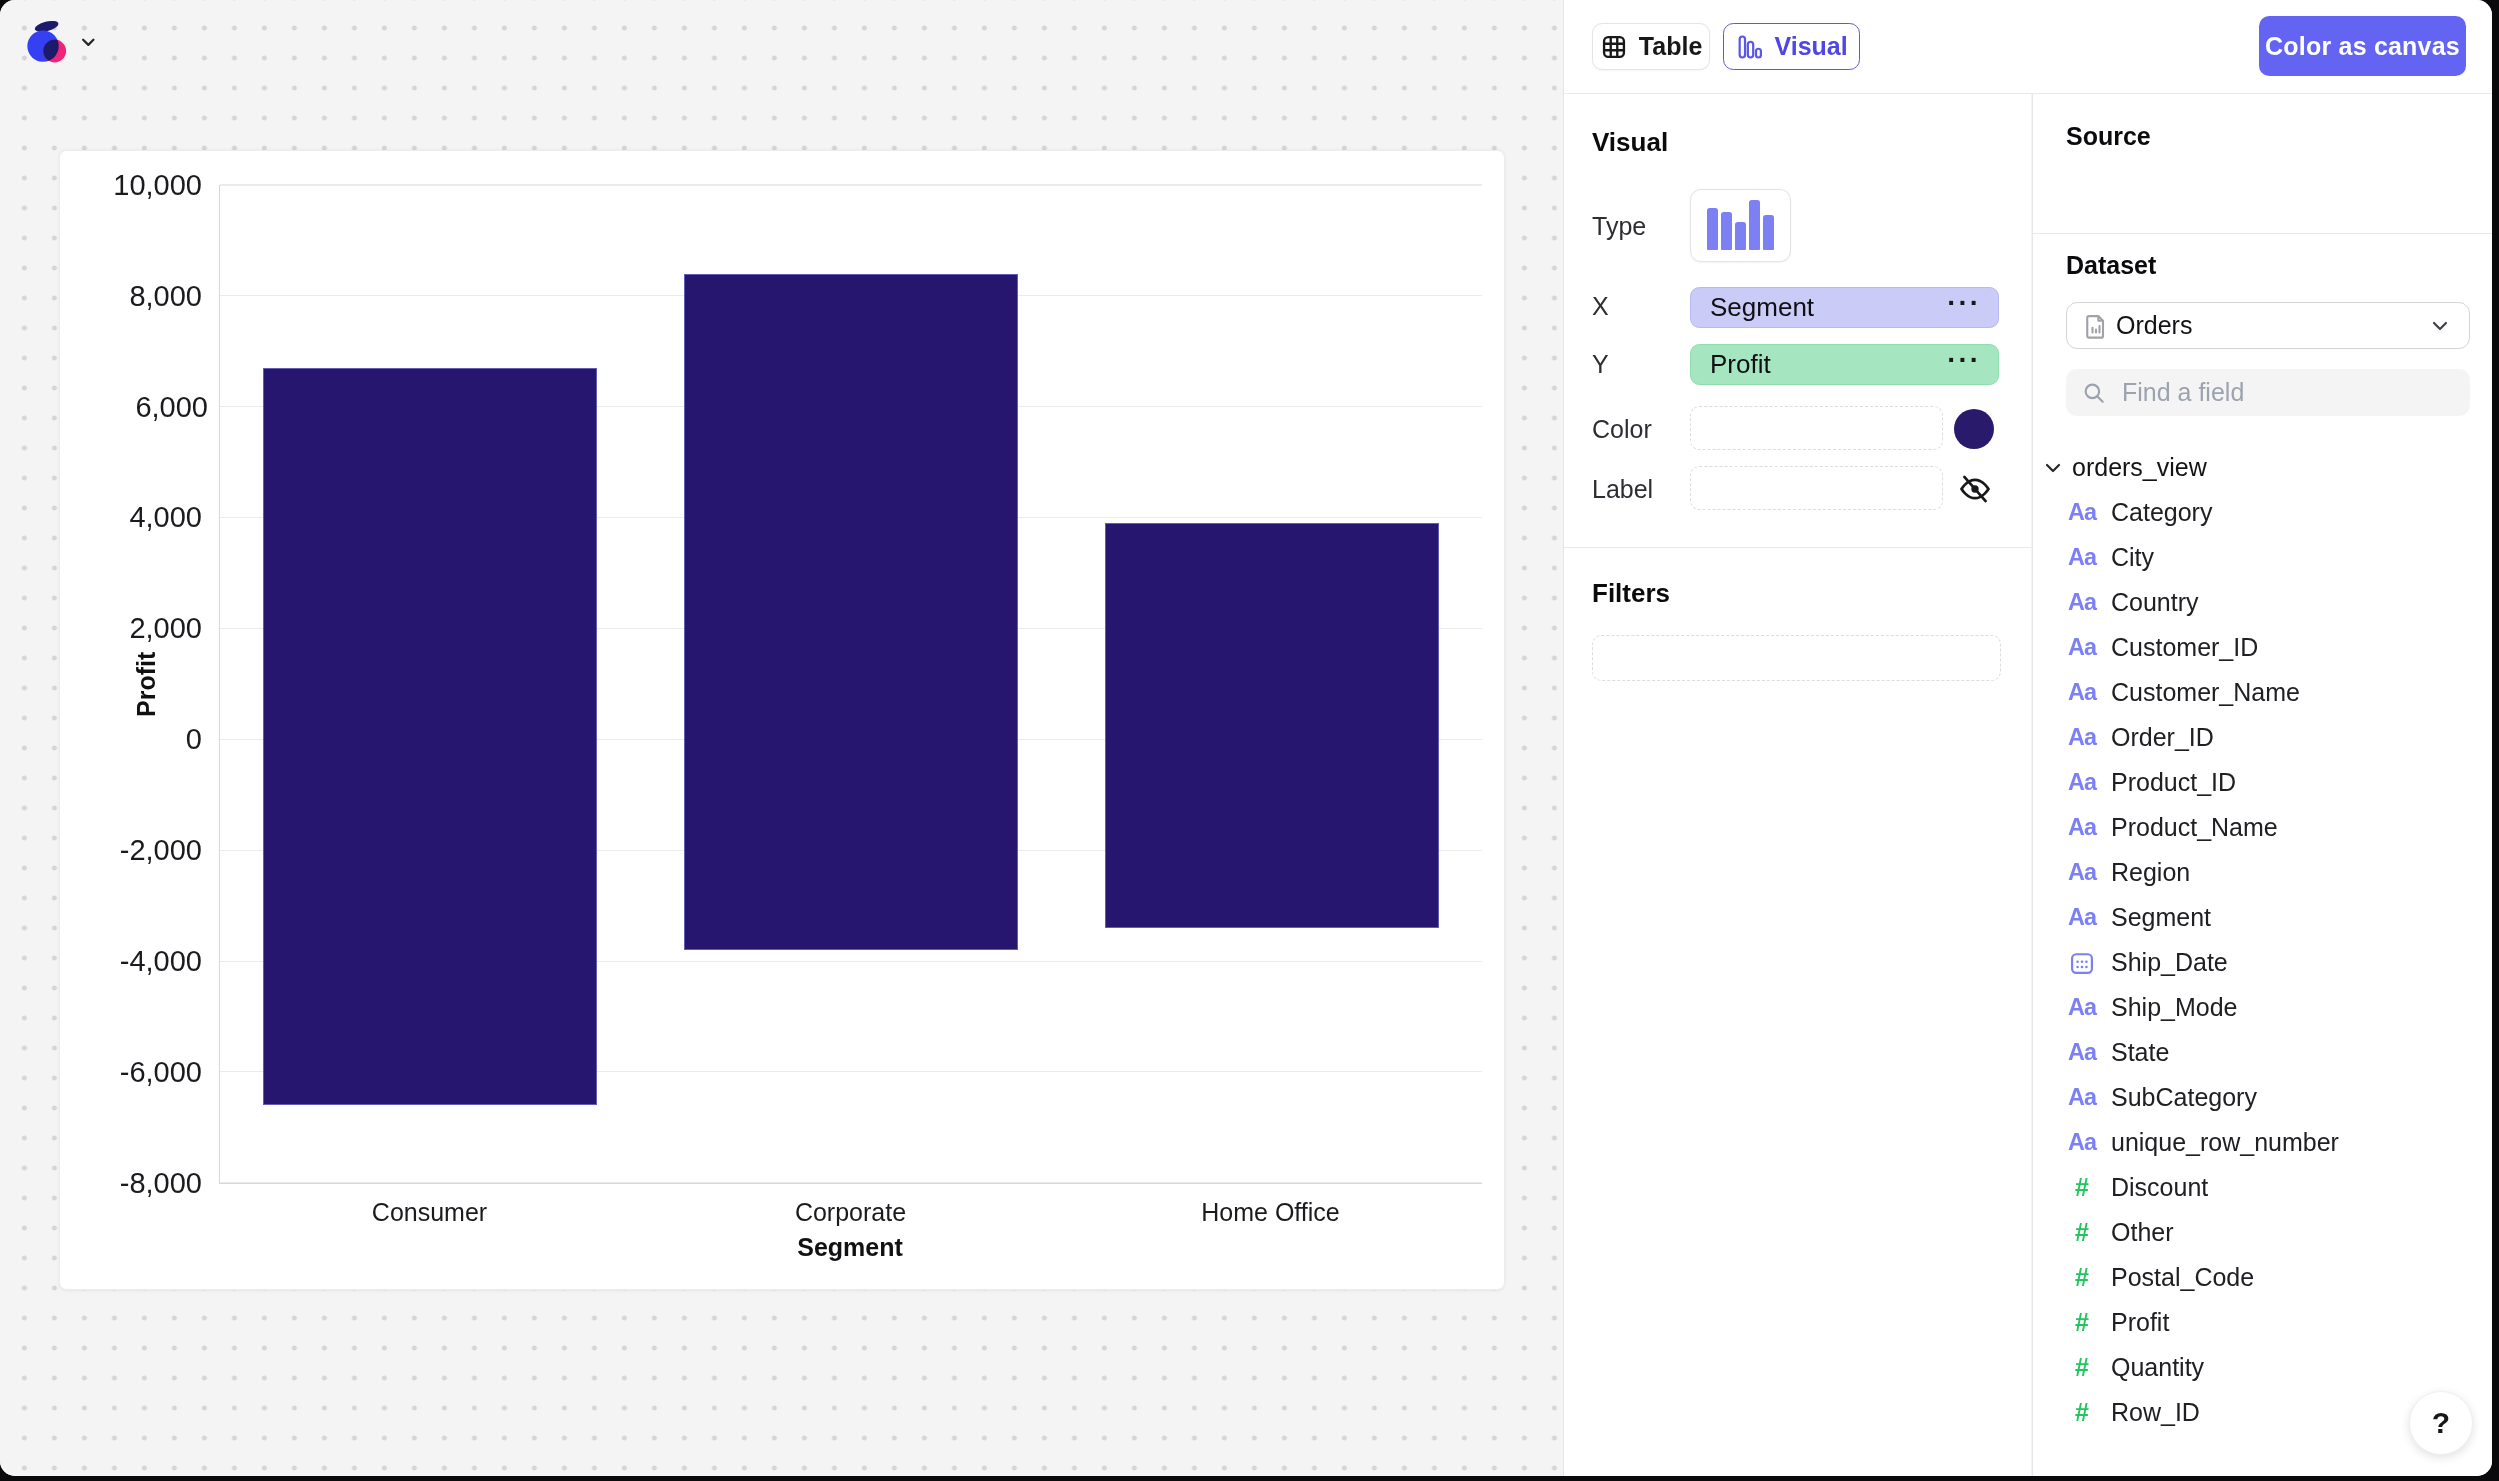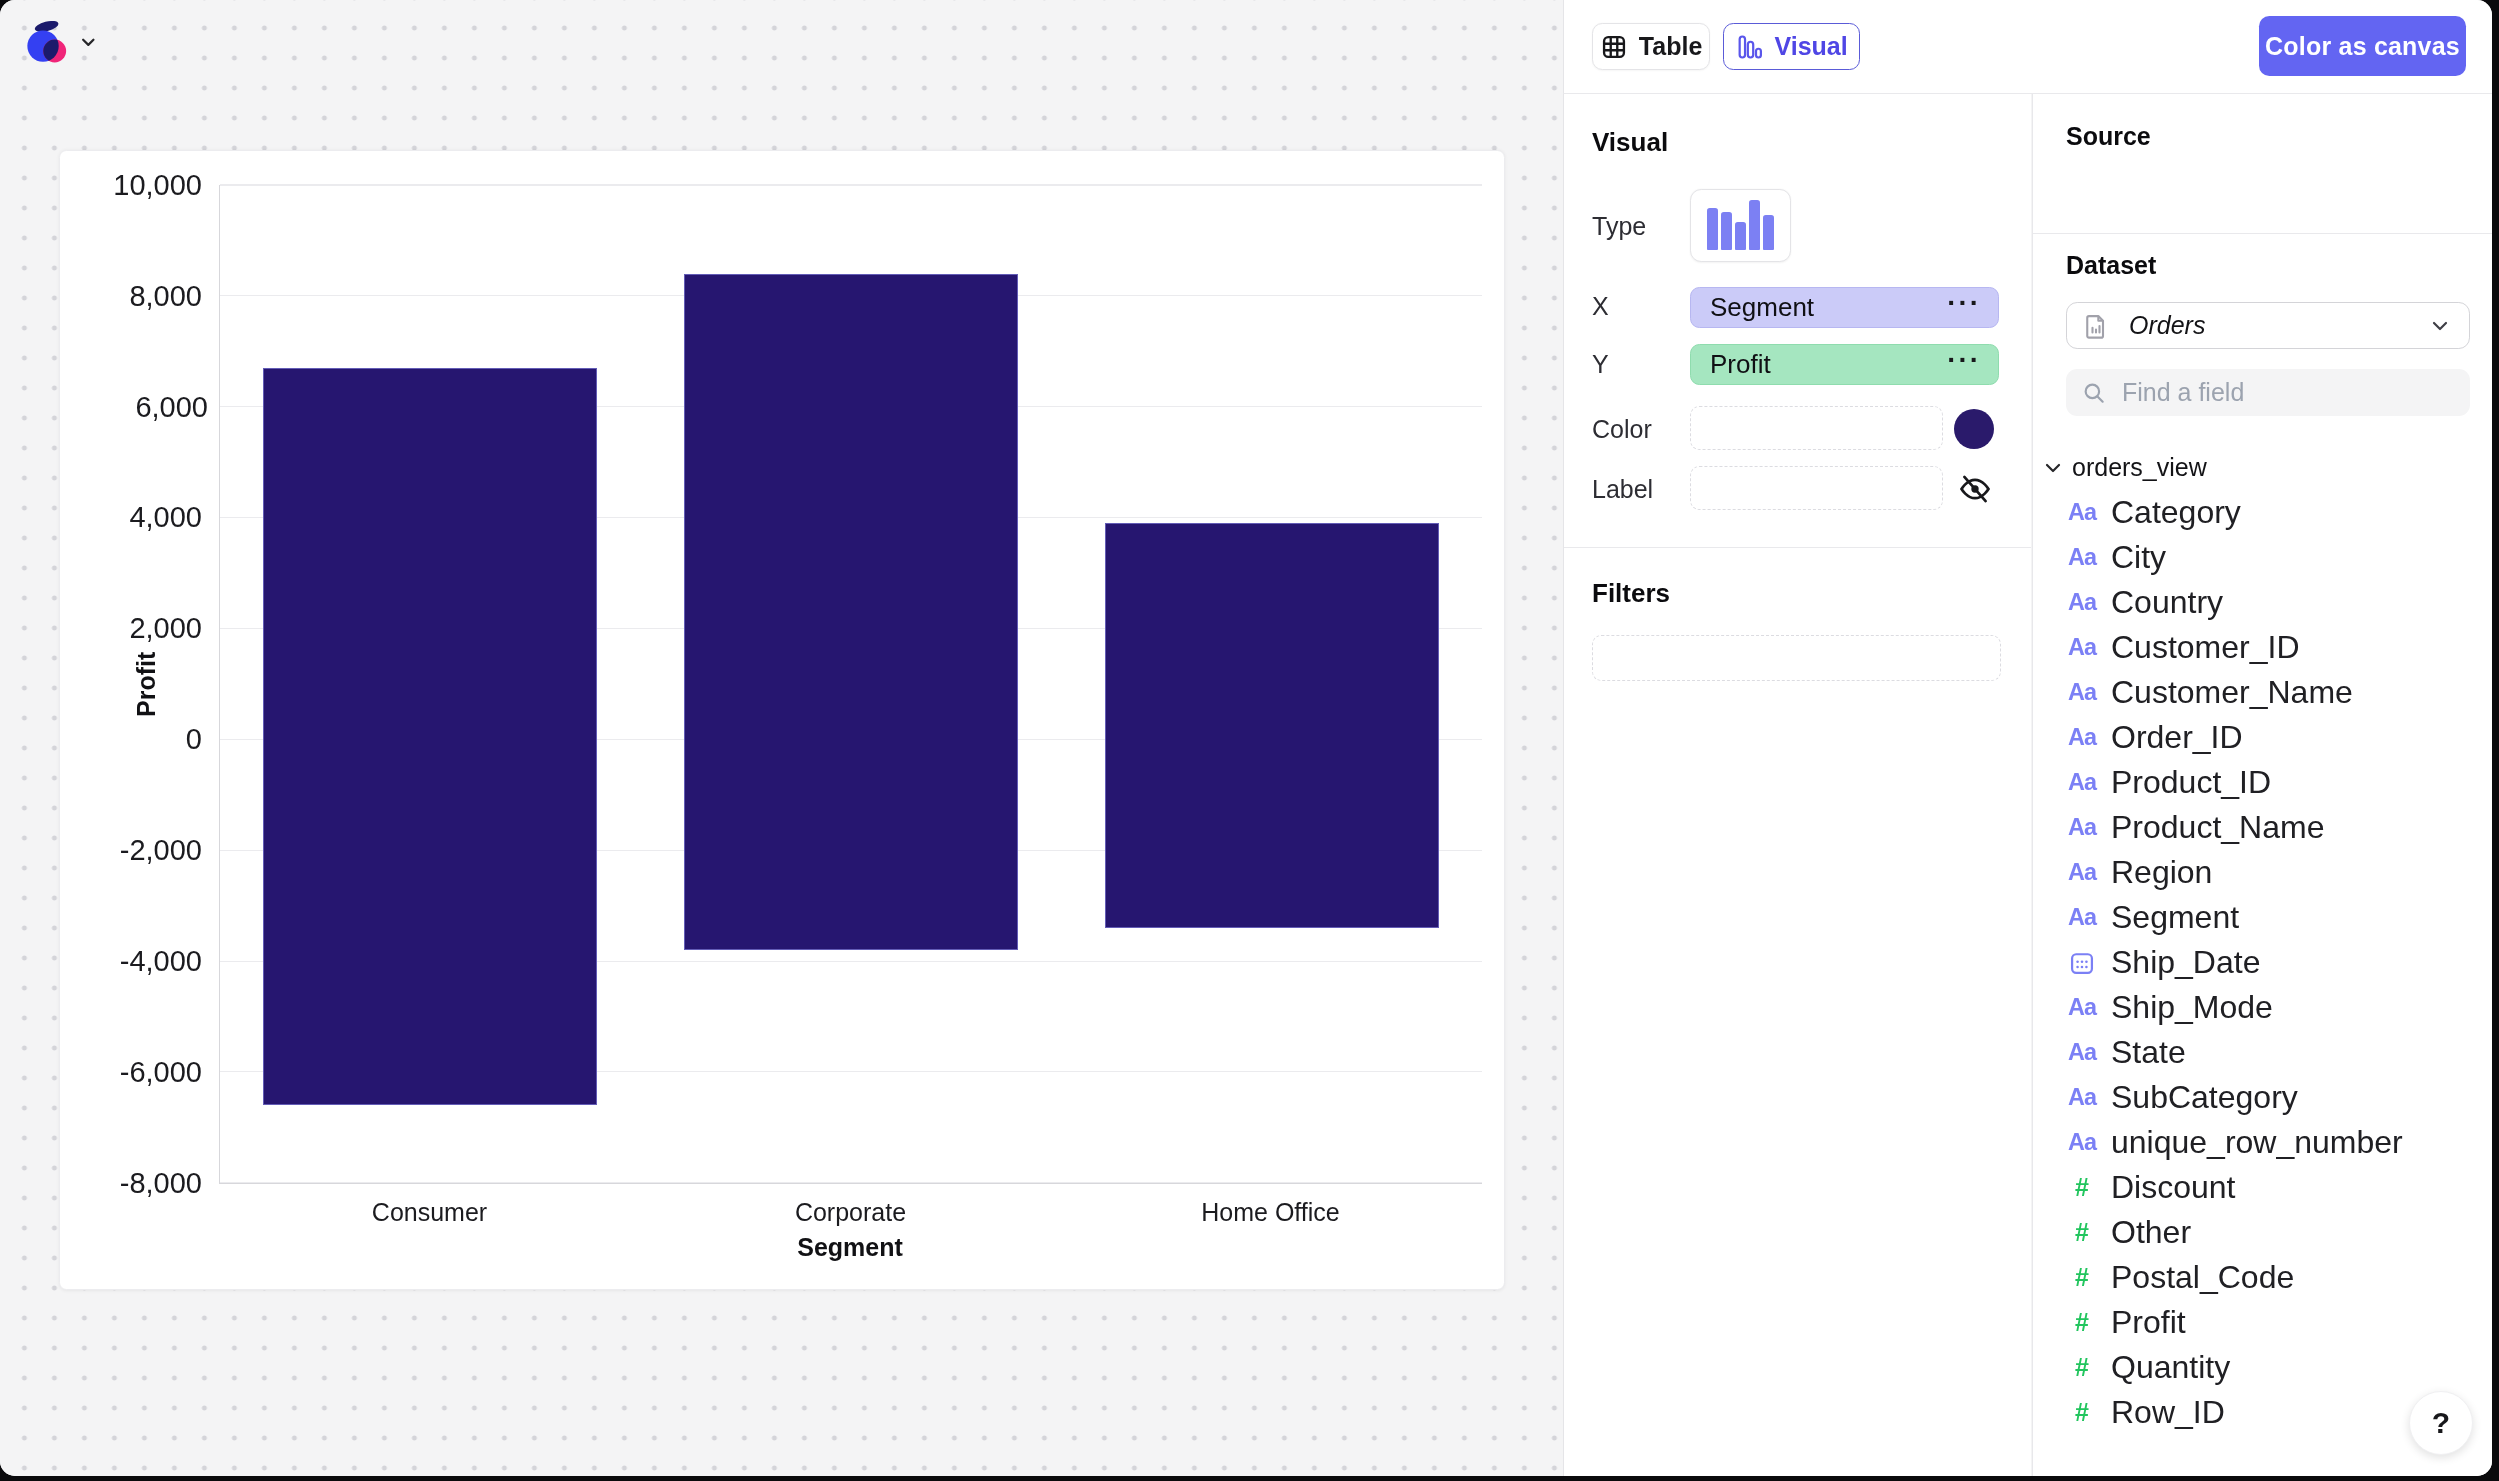--- a/index.html
+++ b/index.html
@@ -68,35 +68,35 @@
 
   
   .panel2{position:absolute;left:2032px;top:94px;right:0;bottom:0;background:#fff;
     border-left:0.9px solid #e8e8eb;box-sizing:border-box;}
   .p2-label{position:absolute;left:33px;font-size:25px;font-weight:600;color:#0b0b0e;}
   .select{position:absolute;left:33px;width:404px;background:#fff;border:1.4px solid #d4d4d8;
     border-radius:11.2px;display:flex;align-items:center;box-sizing:border-box;}
   .select .sel-text{flex:1;font-size:25px;color:#131316;}
   .src-select{top:62px;height:48px;padding:0 17px 0 20.6px;}
   .ds-select{top:208px;height:47px;padding:0 17px 0 15px;}
-  .ds-select .sel-text{margin-left:19px;font-style:italic;}
+  .ds-select .sel-text{margin-left:6px;}
   .p2-divider{position:absolute;left:0;right:0;top:139px;height:0.9px;background:#e9e9ec;}
   .search{position:absolute;left:33px;top:275px;width:404px;height:47px;background:#f4f4f5;
     border-radius:11.2px;display:flex;align-items:center;padding:0 15px;box-sizing:border-box;}
   .search input{flex:1;border:none;outline:none;background:transparent;font-size:25px;color:#3f3f46;
     margin-left:13px;font-family:inherit;}
   .search input::placeholder{color:#9ca3af;}
   .tree{position:absolute;left:0;right:0;top:351px;text-align:center;}
   .tree-root{display:flex;align-items:center;height:45px;padding-left:7.5px;cursor:pointer;}
   .tree-root .root-text{font-size:25px;color:#131316;margin-left:7.5px;}
   .field-row{display:flex;align-items:center;height:45px;padding-left:33px;cursor:pointer;}
   .field-icon{width:32px;display:flex;align-items:center;justify-content:center;flex:none;}
   .aa{font-size:23.4px;font-weight:600;letter-spacing:-0.9px;}
   .hash{font-size:25px;font-weight:600;}
-  .field-name{font-size:32px;color:#202024;margin-left:13px;white-space:nowrap;}
+  .field-name{font-size:25px;color:#202024;margin-left:13px;white-space:nowrap;}
 
   .help-btn{position:absolute;left:2409px;top:1391px;width:62px;height:62px;border-radius:50%;
     background:#fff;border:0.9px solid #f0f0f2;box-shadow:0 2.8px 9.4px rgba(0,0,0,.12);
     display:flex;align-items:center;justify-content:center;font-size:30px;font-weight:600;color:#18181b;cursor:pointer;}
 </style>
 </head>
 <body>
 
 <div class="app">
 

